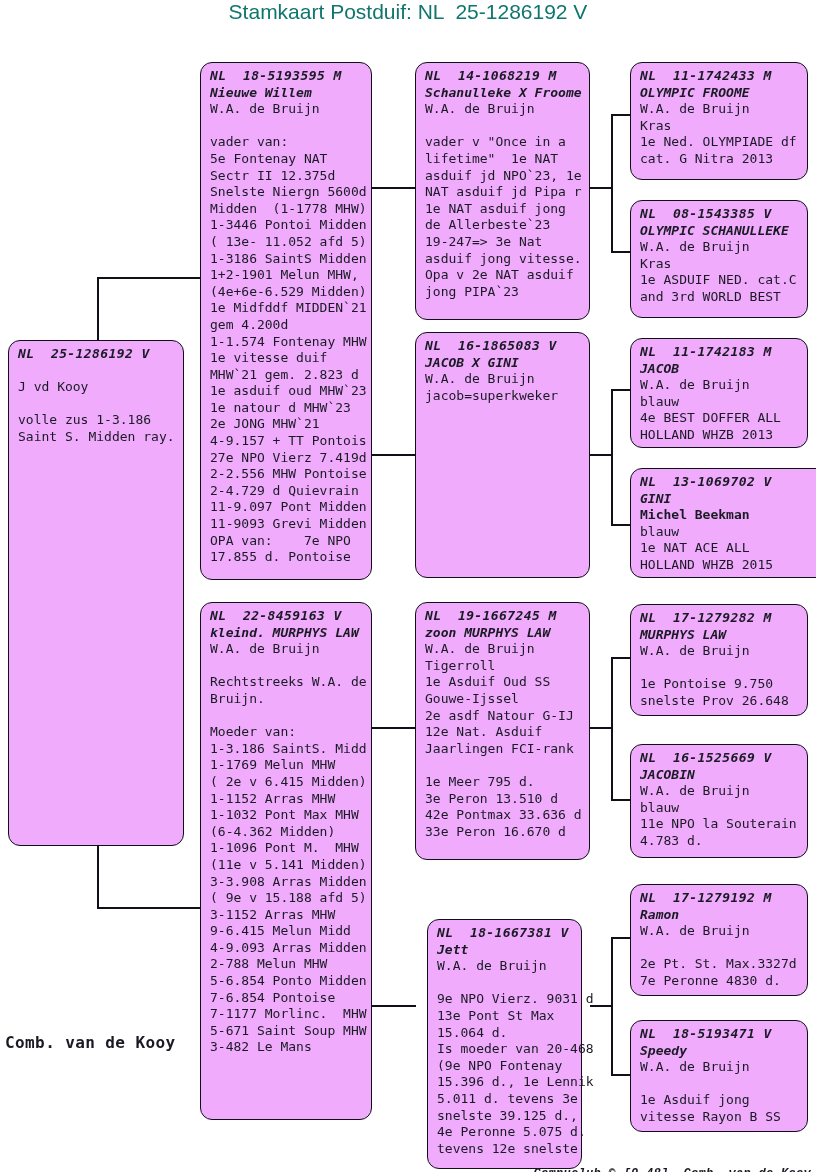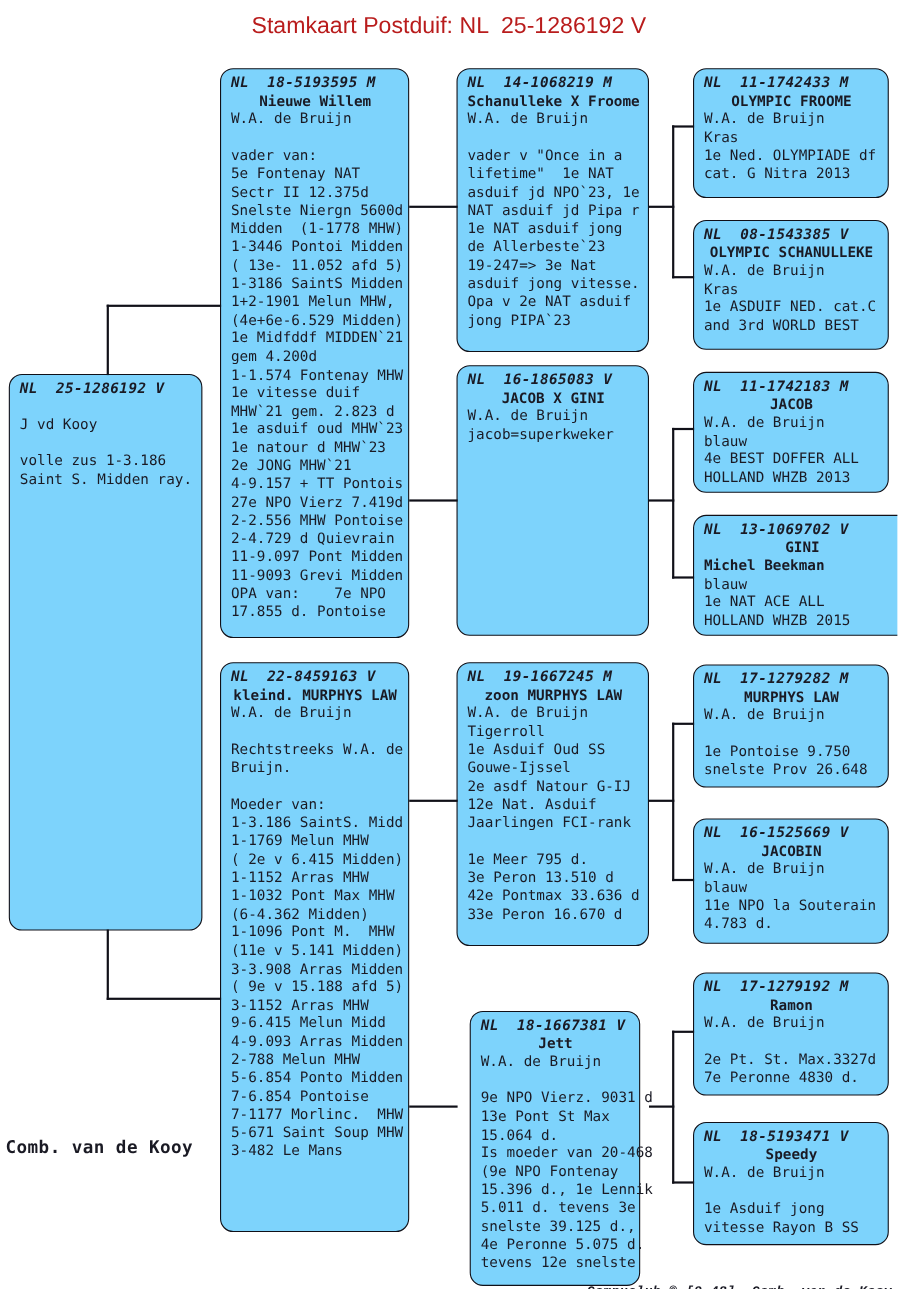--- a/index.html
+++ b/index.html
@@ -8,46 +8,46 @@
     position: relative;
     width: 816px;
     height: 1172px;
     background: #ffffff;
     font-family: "DejaVu Sans Mono", "Liberation Mono", monospace;
     color: #1a1a24;
     overflow: hidden;
   }
   #title {
     position: absolute;
-    top: 12px; left: 0; width: 816px;
+    top: 0; left: 0; width: 816px;
     text-align: center;
     font-family: "Liberation Sans", sans-serif;
     font-size: 21px;
     white-space: pre;
-    color: #b91c1c;
+    color: #0f766e;
   }
   .pbox {
     position: absolute;
     border: 1.5px solid #101018;
     border-radius: 12px;
-    background: #7dd3fc;
+    background: #f0abfc;
     padding: 5px 8px 4px 9px;
     font-size: 13px;
     line-height: 16.6px;
   }
   .ring {
     font-weight: bold;
     font-style: italic;
     white-space: pre;
     letter-spacing: 0.4px;
   }
   .bname {
     font-weight: bold;
-    white-space: pre;
-    text-align: center;
+    font-style: italic;
+    white-space: pre;
   }
   .bname:empty { display: none; }
   .bline { white-space: pre; min-height: 16.6px; }
   .bline.bold { font-weight: bold; }
   .hline, .vline { position: absolute; background: #101018; }
   .hline { height: 1.5px; }
   .vline { width: 1.5px; }
   #owner-label {
     position: absolute;
     left: 5px; top: 1033px;

